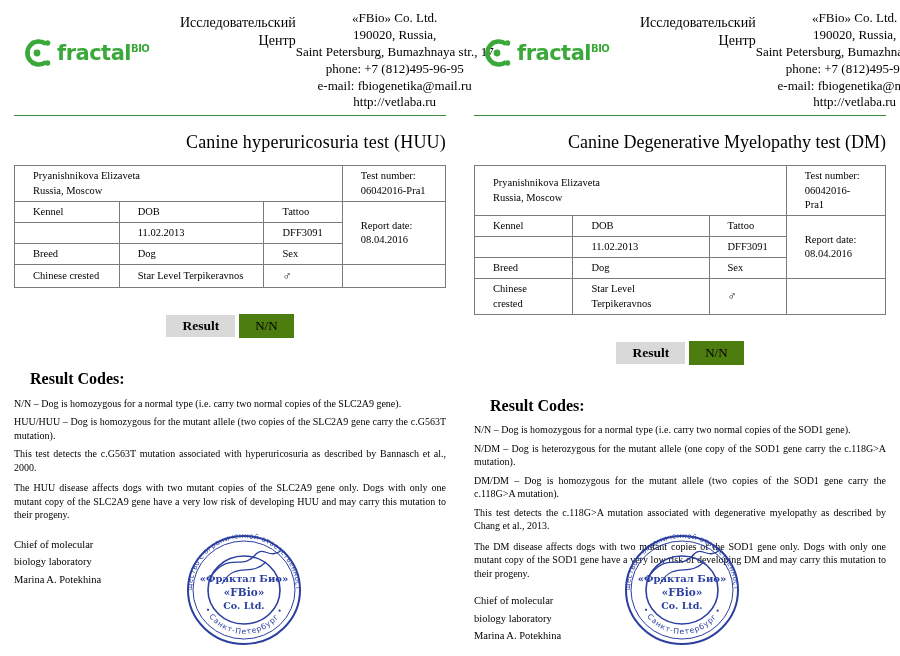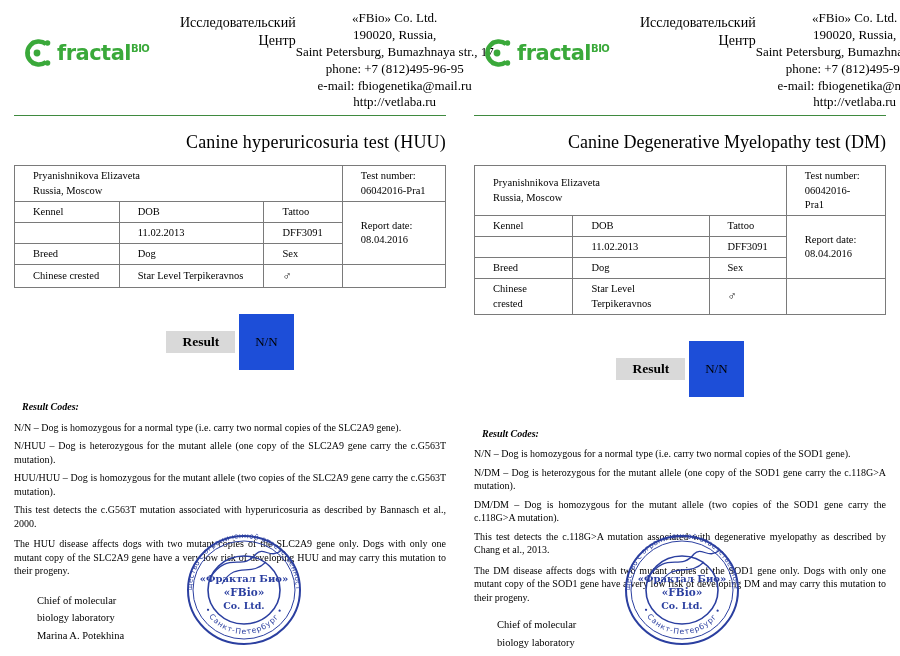--- a/index.html
+++ b/index.html
@@ -112,50 +112,48 @@
   .result-block { text-align: center; }
   .result-label {
     font-weight: bold;
     font-size: 13.5px;
     background: #d9d9d9;
     padding: 3px 16px;
     display: inline-block;
   }
   .result-value {
     font-size: 13px;
-    background: #1d4ed8;
-    padding: 20px 16px;
+    background: #4d7c0f;
+    padding: 4px 16px;
     display: inline-block;
     margin-top: 4px;
   }
 
   
   .codes {
     margin-top: 30px;
     font-size: 10px;
     line-height: 1.35;
   }
   .codes h4 {
-    font-size: 10px;
-    margin: 0 0 7px 8px;
+    font-size: 16px;
+    margin: 0 0 7px 16px;
     font-weight: bold;
-    font-style: italic;
   }
   .codes p {
     margin: 0 0 7px 0;
     text-align: justify;
   }
   .codes .tight { margin-bottom: 5px; }
 
   
   .sign {
     margin-top: 14px;
     font-size: 10.5px;
     line-height: 1.65;
-    margin-left: 23px;
   }
   .cert-right .sign { margin-top: 12px; }
 
   
   .stamp {
     position: absolute;
     width: 148px;
     height: 132px;
   }
   .stamp-left { left: 170px; bottom: 4px; }
@@ -247,21 +245,20 @@
     <div class="result-wrap">
       <div class="result-block">
         <div class="result-label">Result</div>
         <div class="result-value">N/N</div>
       </div>
     </div>
 
     <div class="codes">
       <h4>Result Codes:</h4>
       <p class="tight">N/N – Dog is homozygous for a normal type (i.e. carry two normal copies of the SLC2A9 gene).</p>
-      <p class="tight">N/HUU – Dog is heterozygous for the mutant allele (one copy of the SLC2A9 gene carry the c.G563T mutation).</p>
       <p class="tight">HUU/HUU – Dog is homozygous for the mutant allele (two copies of the SLC2A9 gene carry the c.G563T mutation).</p>
       <p>This test detects the c.G563T mutation associated with hyperuricosuria as described by Bannasch et al., 2000.</p>
       <p>The HUU disease affects dogs with two mutant copies of the SLC2A9 gene only. Dogs with only one mutant copy of the SLC2A9 gene  have a very low risk of developing HUU and may carry this mutation to their progeny.</p>
     </div>
 
     <div class="sign">
       <div>Chief of molecular</div>
       <div>biology laboratory</div>
       <div>Marina A. Potekhina</div>
     </div>

